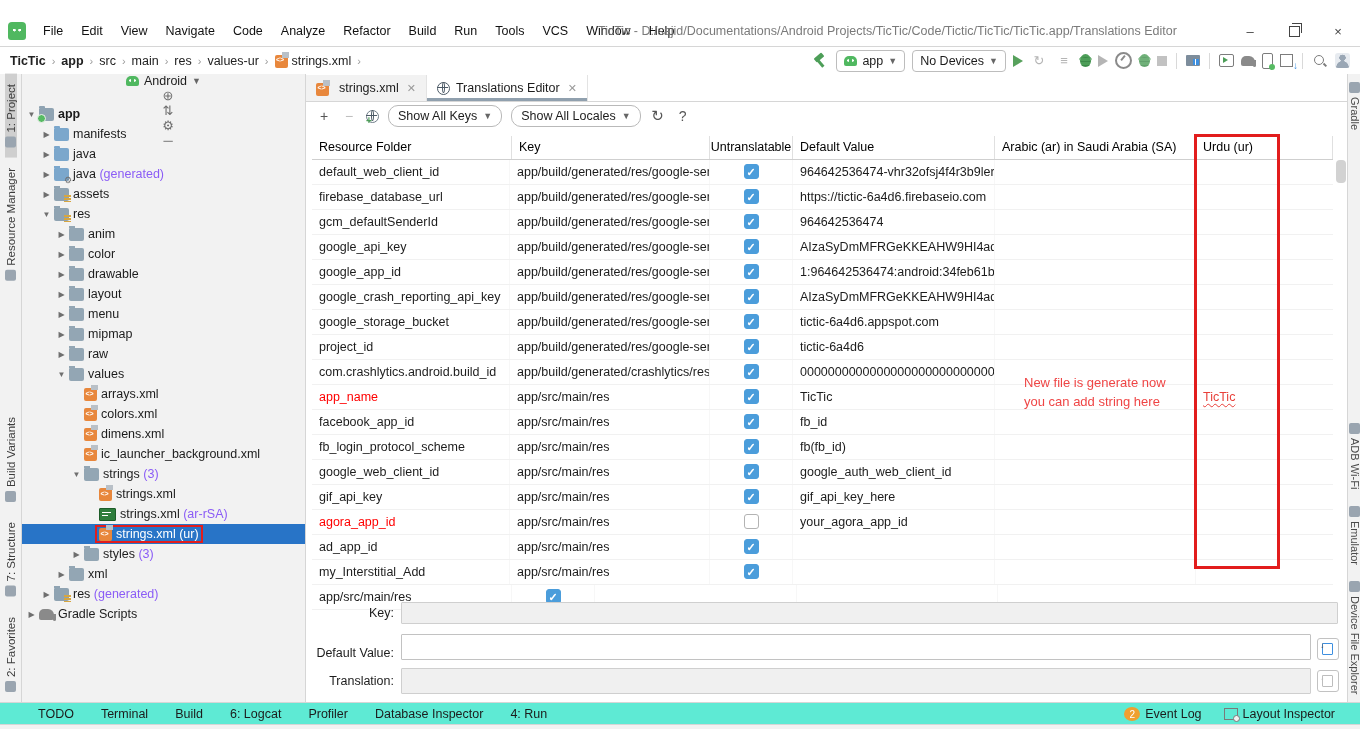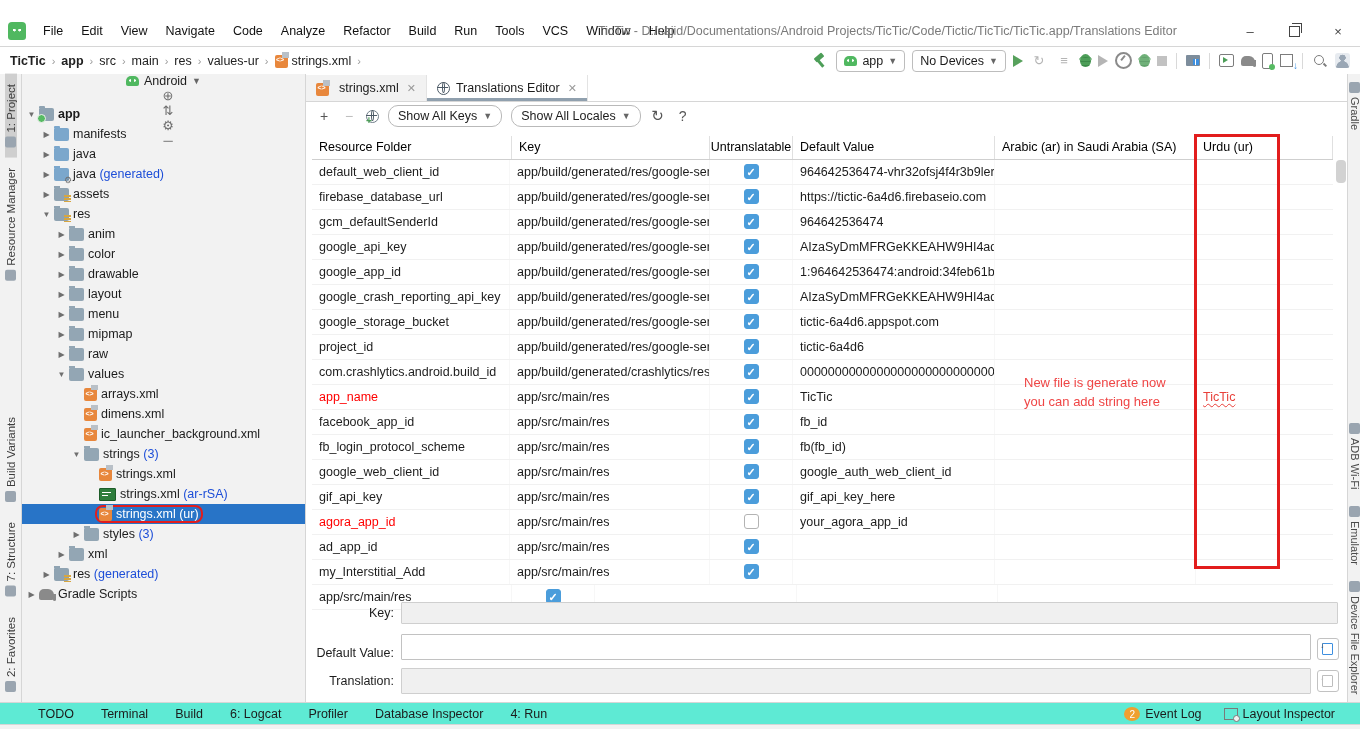--- a/index.html
+++ b/index.html
@@ -77,24 +77,24 @@
   
   #project-panel{left:22px;top:58px;width:283px;height:628px;background:#f2f2f2;border-right:1px solid #d6d6d6;overflow:hidden;}
   #project-header{height:28px;display:flex;align-items:center;padding:0 6px;flex-direction:column;}
   #project-header .title{display:flex;align-items:center;gap:5px;font-size:12.5px;color:#1c1c1c;}
   #project-header .spacer{flex:1;}
   .ph-ic{color:#6f6f6f;font-size:13px;margin-left:9px;}
   #tree{margin-top:2px;}
   .tree-row{height:20px;display:flex;align-items:center;white-space:nowrap;color:#1c1c1c;}
   .tree-row.selected{background:#2874c7;color:#fff;}
   .tree-row .tw{display:inline-flex;align-items:center;gap:4px;padding:0 2px;}
-  .tree-row .tw.redbox{outline:2.5px solid #e21d1d;outline-offset:0px;border-radius:6px;}
+  .tree-row .tw.redbox{outline:2.5px solid #e21d1d;outline-offset:0px;}
   .arrow{width:11px;font-size:8px;color:#6f6f6f;text-align:center;flex:0 0 auto;}
   .tree-row.selected .arrow{color:#dfe9f5;}
-  .tlabel .sfx{color:#1d4ed8;}
+  .tlabel .sfx{color:#8b5cf6;}
   .tree-row.selected .sfx{color:#d9e6f5;}
   .tlabel.bold{font-weight:bold;}
   
   .ticon{width:15px;height:13px;flex:0 0 auto;position:relative;}
   .i-folder-app{background:#8fa3b2;border-radius:1px 2px 2px 2px;}
   .i-folder-app::before{content:"";position:absolute;left:0;top:-2px;width:6px;height:2px;background:#8fa3b2;border-radius:1px 1px 0 0;}
   .i-folder-app::after{content:"";position:absolute;left:-2px;bottom:-2px;width:7px;height:7px;border-radius:50%;background:#57bb63;border:1px solid #f2f2f2;}
   .i-folder-blue{background:#7ba7cc;border-radius:1px 2px 2px 2px;}
   .i-folder-blue::before{content:"";position:absolute;left:0;top:-2px;width:6px;height:2px;background:#7ba7cc;border-radius:1px 1px 0 0;}
   .i-folder-gen{background:#7ba7cc;border-radius:1px 2px 2px 2px;}
@@ -452,20 +452,27 @@
           <span class="arrow"></span>
           <span class="tw">
             <span class="ticon i-xml"></span>
             <span class="tlabel"><span>arrays.xml</span><span class="sfx"></span></span>
           </span>
         </div>
         <div class="tree-row" style="padding-left: 49px;">
           <span class="arrow"></span>
           <span class="tw">
             <span class="ticon i-xml"></span>
+            <span class="tlabel"><span>colors.xml</span><span class="sfx"></span></span>
+          </span>
+        </div>
+        <div class="tree-row" style="padding-left: 49px;">
+          <span class="arrow"></span>
+          <span class="tw">
+            <span class="ticon i-xml"></span>
             <span class="tlabel"><span>dimens.xml</span><span class="sfx"></span></span>
           </span>
         </div>
         <div class="tree-row" style="padding-left: 49px;">
           <span class="arrow"></span>
           <span class="tw">
             <span class="ticon i-xml"></span>
             <span class="tlabel"><span>ic_launcher_background.xml</span><span class="sfx"></span></span>
           </span>
         </div>

